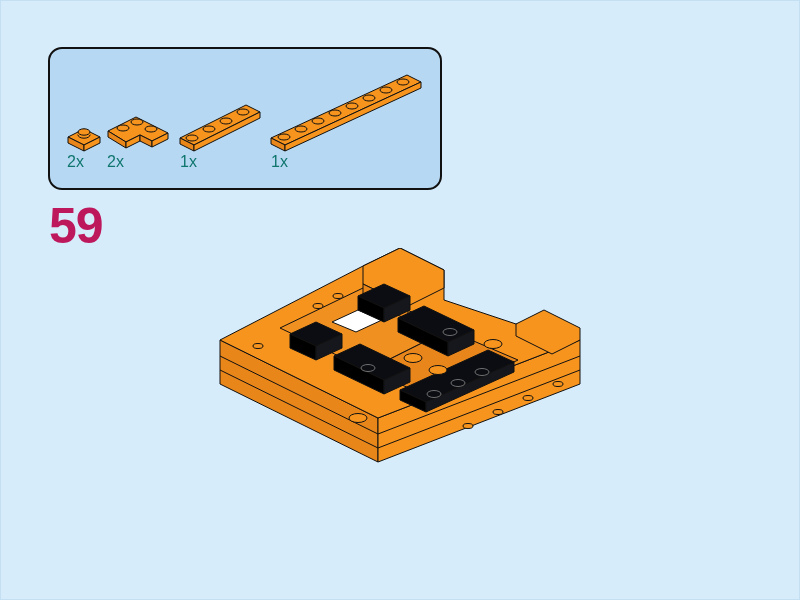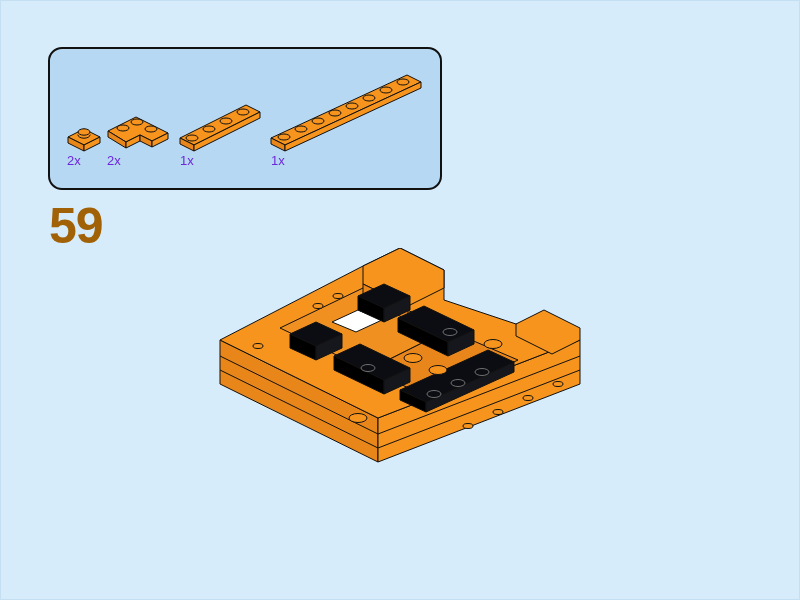--- a/index.html
+++ b/index.html
@@ -14,25 +14,25 @@
     border: 1px solid #c4dff2;
   }
   .parts-box {
     position: absolute; left: 48px; top: 47px; width: 390px; height: 139px;
     background: #b7d8f2;
     border: 2px solid #111;
     border-radius: 14px;
   }
   .part { position: absolute; }
   .part-qty {
-    position: absolute; font-size: 13px; color: #6d28d9;
+    position: absolute; font-size: 16px; color: #0f766e;
   }
   .step-number {
     position: absolute; left: 49px; top: 197px;
-    font-size: 50px; font-weight: bold; color: #a16207;
+    font-size: 50px; font-weight: bold; color: #be185d;
     letter-spacing: -1px;
   }
   .model { position: absolute; left: 218px; top: 248px; }
 </style>
 </head>
 <body>
 
 <div class="page-border"></div>
 
 <div class="parts-box">

